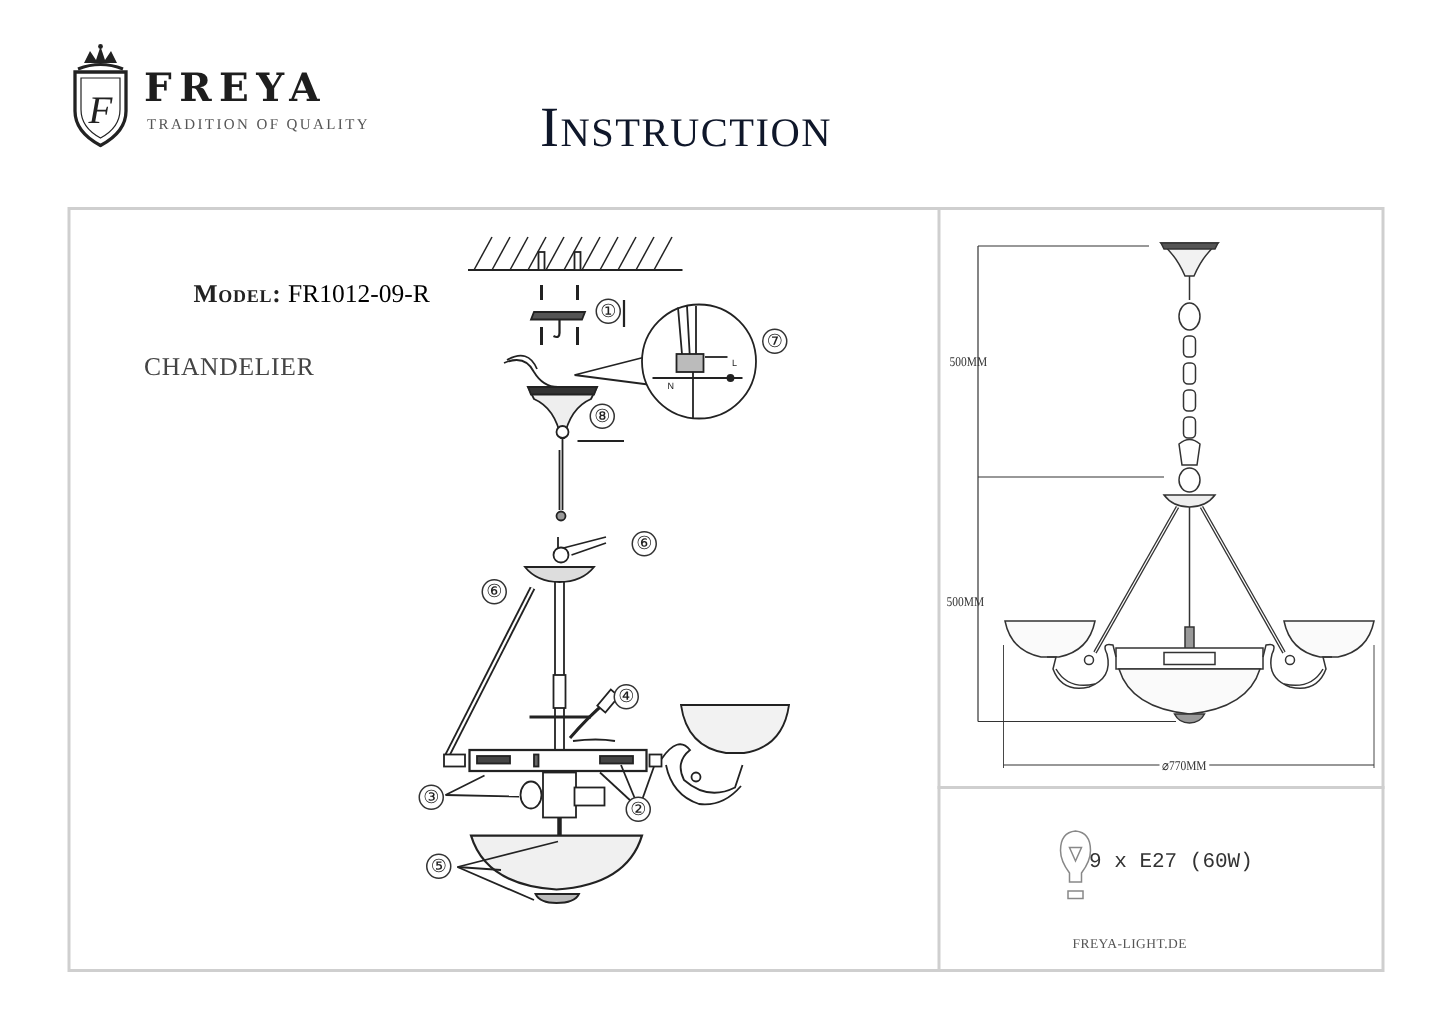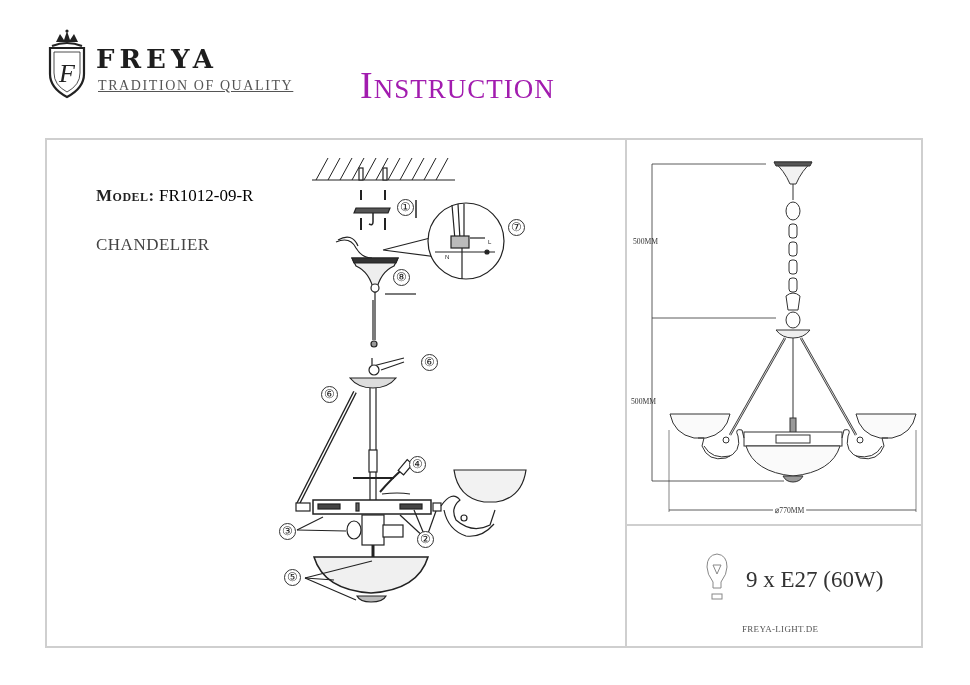--- a/index.html
+++ b/index.html
@@ -1,31 +1,31 @@
 <!DOCTYPE html>
 <html><head>
 <meta charset="utf-8">
 <style>
   html, body { margin: 0; padding: 0; }
   body { width: 970px; height: 685px; background: #ffffff; position: relative; overflow: hidden; font-family: "Liberation Serif", serif; color: #222; }
   .abs { position: absolute; }
   .logo { left: 38px; top: 28px; width: 220px; height: 72px; }
   .brand-name { left: 96px; top: 44px; font-family: "DejaVu Serif", serif; font-weight: bold; font-size: 26px; letter-spacing: 5px; color: #1e1e1e; line-height: 30px; }
-  .brand-tag { left: 98px; top: 78px; font-family: "Liberation Serif", serif; font-size: 14px; letter-spacing: 1.6px; color: #555; text-transform: uppercase; text-decoration: underline; }
-  .title { left: 360px; top: 63px; font-family: "Liberation Serif", serif; font-size: 38px; font-variant: small-caps; letter-spacing: 1px; color: #a21caf; line-height: 44px; }
+  .brand-tag { left: 98px; top: 78px; font-family: "Liberation Serif", serif; font-size: 10px; letter-spacing: 1.6px; color: #555; text-transform: uppercase; }
+  .title { left: 360px; top: 63px; font-family: "Liberation Serif", serif; font-size: 38px; font-variant: small-caps; letter-spacing: 1px; color: #0f172a; line-height: 44px; }
   .frame { left: 45px; top: 138px; width: 878px; height: 510px; border: 2px solid #cfcfcf; box-sizing: border-box; }
   .vdiv { left: 625px; top: 138px; width: 2px; height: 510px; background: #cfcfcf; }
   .hdiv { left: 625px; top: 524px; width: 298px; height: 2px; background: #cfcfcf; }
   .model-line { left: 96px; top: 186px; font-size: 17px; color: #222; line-height: 20px; }
-  .model-label { font-weight: bold; font-variant: small-caps; letter-spacing: 0.5px; }
+  .model-label { font-weight: bold; font-variant: small-caps; letter-spacing: 0.5px; margin-left: 33px; }
   .model-value { color: #000000; }
   .product-type { left: 96px; top: 207px; font-size: 17px; color: #444; letter-spacing: 0.5px; margin-top: 28px; }
   .bulb-icon { left: 706px; top: 552px; width: 22px; height: 50px; }
-  .lamp-spec { left: 746px; top: 567px; font-family: Liberation Serif, serif; font-size: 23px; color: #333; }
-  .website { left: 742px; top: 624px; font-family: "Liberation Serif", serif; font-size: 9px; color: #555; letter-spacing: 0.3px; }
+  .lamp-spec { left: 726px; top: 567px; font-family: Liberation Mono, monospace; font-size: 14px; color: #333; }
+  .website { left: 715px; top: 624px; font-family: "Liberation Serif", serif; font-size: 9px; color: #555; letter-spacing: 0.3px; }
   .dim { font-family: "Liberation Serif", serif; font-size: 9px; color: #333; transform: scaleX(0.85); transform-origin: left; }
   .callout { font-family: "Liberation Serif", serif; font-size: 12px; width: 15px; height: 15px; border: 1px solid #333; border-radius: 50%; text-align: center; line-height: 15px; box-sizing: content-box; background: #fff; }
   svg { position: absolute; overflow: visible; }
 </style>
 </head>
 <body>
 
 <div class="abs logo">
   <svg width="50" height="72" style="left:4px;top:0;" viewBox="0 0 50 72">
 

